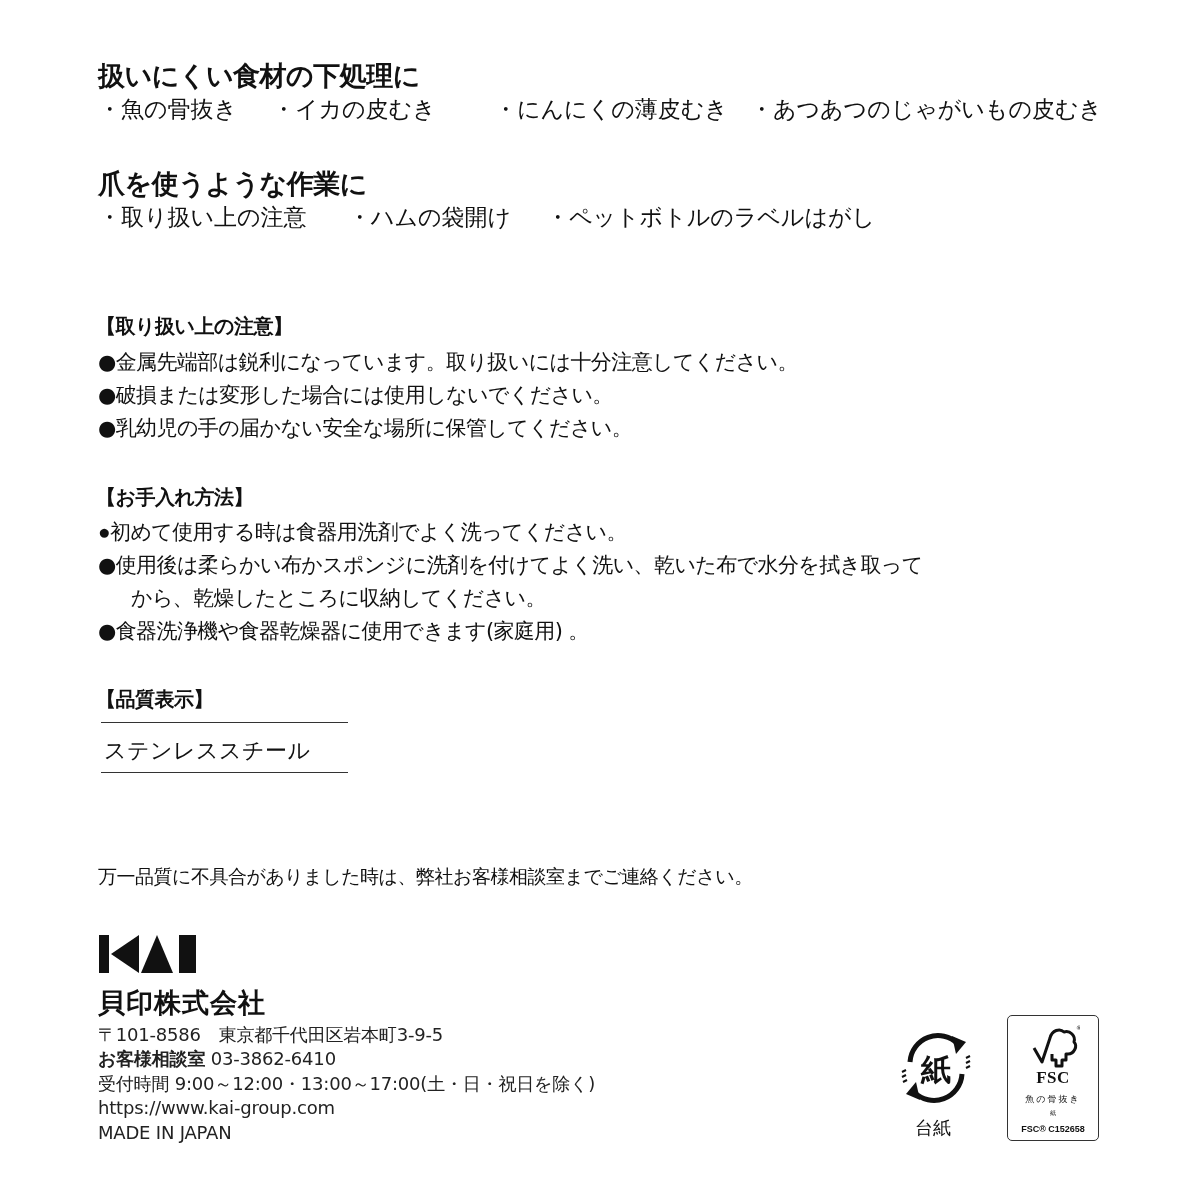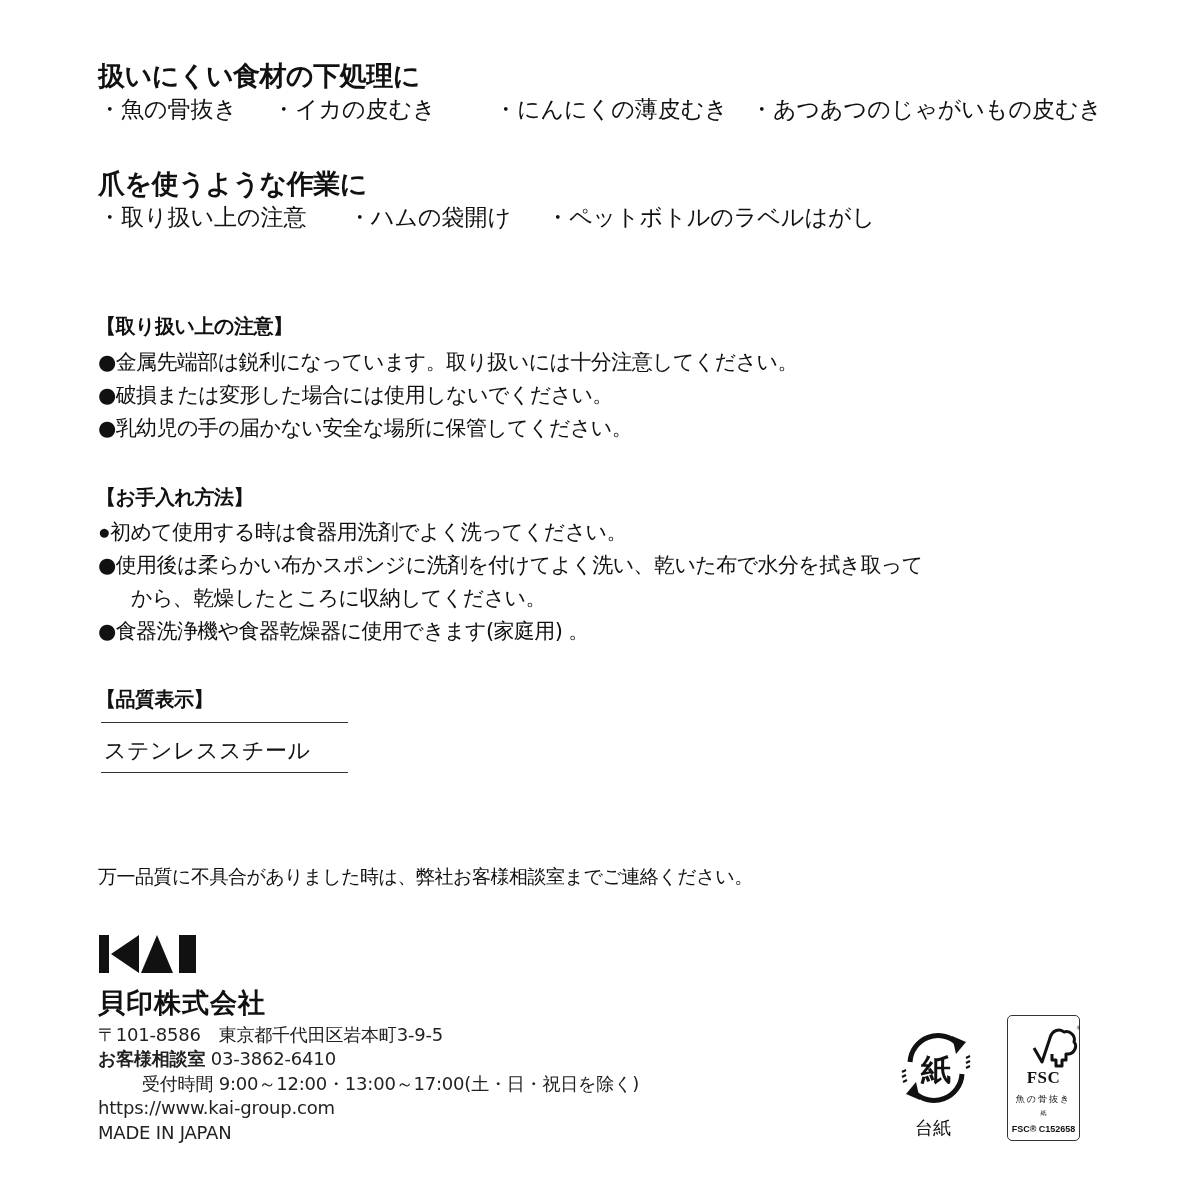--- a/index.html
+++ b/index.html
@@ -14,21 +14,21 @@
   .uses span { display: inline-block; }
   .sec-title { font-size: 20px; font-weight: bold; letter-spacing: -0.5px; }
   .line { font-size: 21px; letter-spacing: -0.6px; }
   .rule { position: absolute; height: 1px; background: #333; }
   .small { font-size: 18px; color: #222; letter-spacing: -0.2px; }
   .kai-logo { position: absolute; left: 99px; top: 935px; width: 98px; height: 38px; }
   .company { font-size: 27px; font-weight: bold; letter-spacing: 1px; text-align: right; }
   .recycle { position: absolute; left: 896px; top: 1028px; width: 80px; height: 80px; }
   .recycle-label { font-size: 18px; }
   .fsc-box {
-    position: absolute; left: 1007px; top: 1015px; width: 73px; height: 126px;
+    position: absolute; left: 1007px; top: 1015px; width: 92px; height: 126px;
     border: 1.5px solid #333; border-radius: 5px; box-sizing: border-box;
     text-align: center;
   }
   .fsc-tree { position: absolute; left: 22px; top: 8px; width: 50px; height: 46px; }
   .fsc-word { position: absolute; left: 0; width: 100%; top: 52px; font-family: "Liberation Serif", "DejaVu Serif", serif; font-weight: bold; font-size: 17px; letter-spacing: 0.5px; }
   .fsc-mix { position: absolute; left: 0; width: 100%; top: 77px; font-size: 9px; letter-spacing: 2px; }
   .fsc-paper { position: absolute; left: 0; width: 100%; top: 93px; font-size: 6px; }
   .fsc-code { position: absolute; left: 0; width: 100%; top: 108px; font-family: "Liberation Sans", sans-serif; font-weight: bold; font-size: 9px; }
 </style>
 </head>
@@ -69,21 +69,21 @@
   <polygon points="76,0 44,0 44,0" fill="#111"></polygon>
   <rect x="80" y="0" width="17" height="38" fill="#111"></rect>
 </svg>
 
 <div class="abs company" style="left:98px; top:985px;">貝印株式会社</div>
 <div class="abs small" style="left:98px; top:1023px;">〒101-8586　東京都千代田区岩本町3-9-5</div>
 <div class="abs small" style="left:98px; top:1047px;">
   <span style="font-weight:bold;margin-top:37px;">お客様相談室</span>
   <span>03-3862-6410</span>
 </div>
-<div class="abs small" style="left:98px; top:1072px;margin-left:44px;">受付時間 9:00～12:00・13:00～17:00(土・日・祝日を除く)</div>
+<div class="abs small" style="left:98px; top:1072px;">受付時間 9:00～12:00・13:00～17:00(土・日・祝日を除く)</div>
 <div class="abs small" style="left:98px; top:1097px;">https://www.kai-group.com</div>
 <div class="abs small" style="left:98px; top:1122px;">MADE IN JAPAN</div>
 
 <svg class="recycle" viewBox="0 0 80 80">
   <path d="M14,34 A28,28 0 0 1 62,16" fill="none" stroke="#111" stroke-width="5"></path>
   <polygon points="56,8 70,14 60,26" fill="#111"></polygon>
   <path d="M66,46 A28,28 0 0 1 18,64" fill="none" stroke="#111" stroke-width="5"></path>
   <polygon points="24,72 10,66 20,54" fill="#111"></polygon>
   <g stroke="#111" stroke-width="2">
     <line x1="6" y1="44" x2="10" y2="42"></line>

